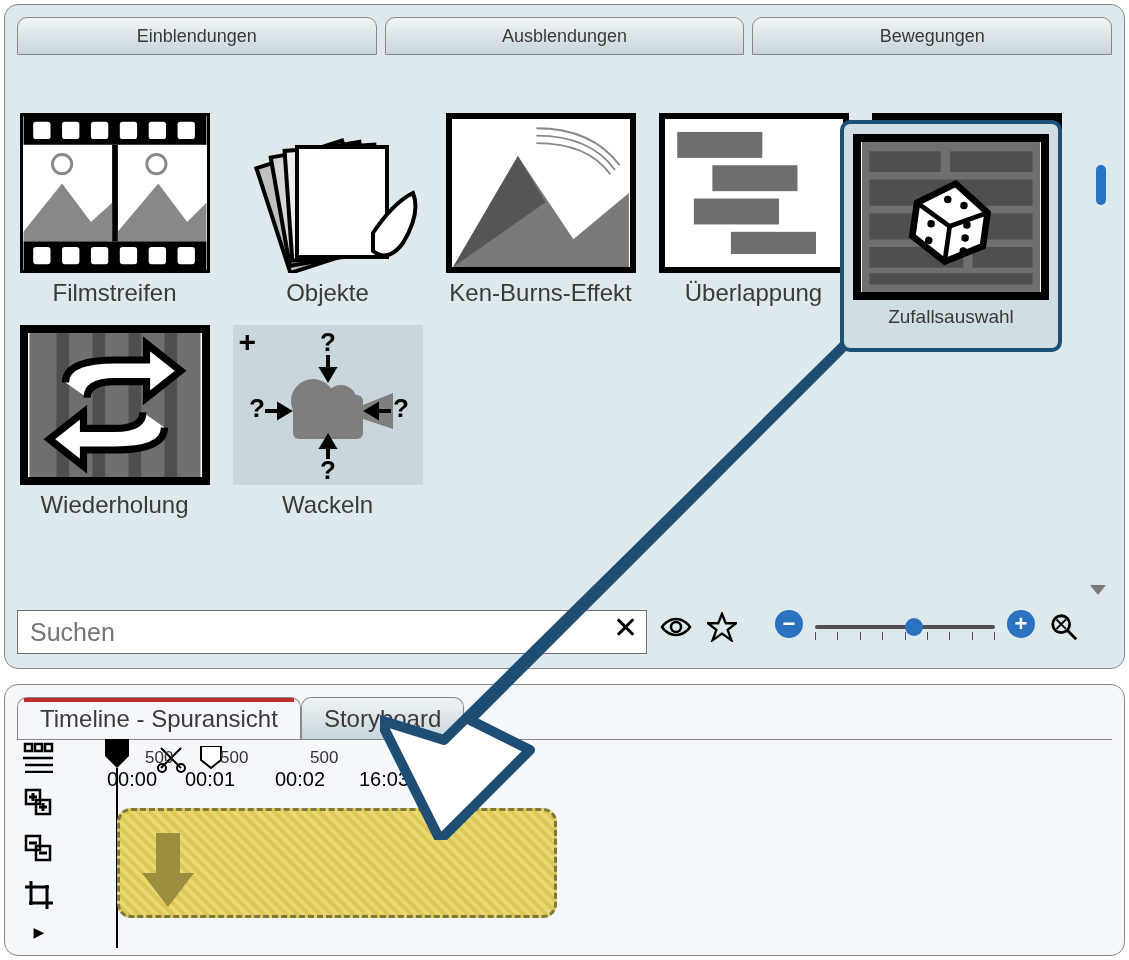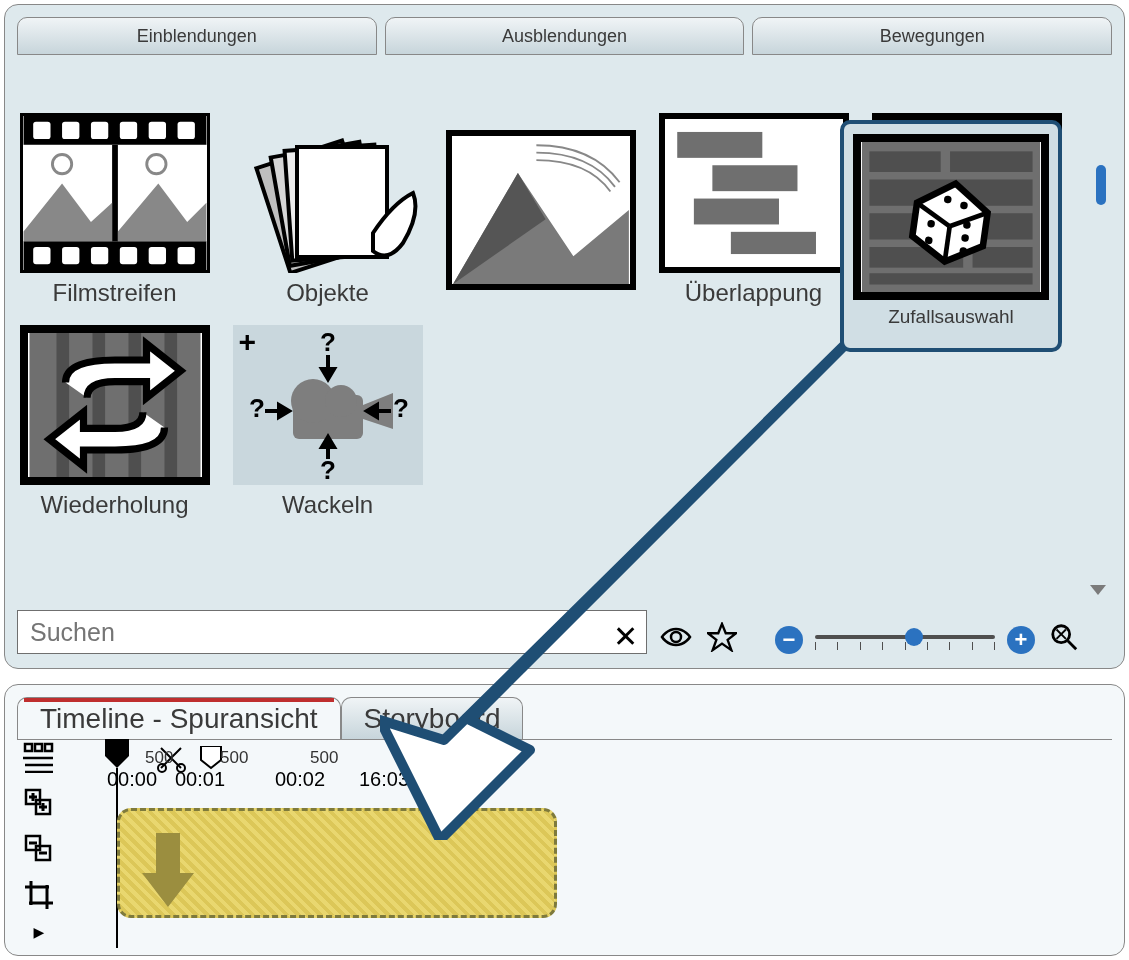--- a/index.html
+++ b/index.html
@@ -17,34 +17,34 @@
   .grid-wrap{position:absolute;left:12px;right:50px;top:108px;bottom:90px;}
   .grid{display:flex;flex-wrap:wrap;gap:18px 18px;align-content:flex-start;}
   .item{width:195px;display:flex;flex-direction:column;align-items:center;cursor:pointer;justify-content:center;}
   .item-label{font-size:24px;color:#3a3a3a;margin-top:6px;white-space:nowrap;overflow:hidden;text-overflow:ellipsis;max-width:195px;text-align:center;}
   .thumb{width:190px;height:160px;background:#fff;border:3px solid #000;box-sizing:border-box;position:relative;overflow:hidden;}
   
   .vscroll{position:absolute;right:18px;top:120px;width:10px;height:470px;}
   .vscroll-thumb{position:absolute;right:0;top:40px;width:10px;height:40px;background:#2B72C0;border-radius:5px;}
   .vscroll-down{position:absolute;right:0;bottom:0;width:0;height:0;border-left:8px solid transparent;border-right:8px solid transparent;border-top:10px solid #7b7b7b;}
   
-  .search-row{position:absolute;left:12px;right:12px;bottom:14px;display:flex;align-items:flex-end;gap:12px;}
+  .search-row{position:absolute;left:12px;right:12px;bottom:14px;display:flex;align-items:flex-start;gap:12px;}
   .search-input{flex:0 0 630px;height:44px;border:1px solid #6f6f6f;background:#fff;font-size:25px;color:#7e7e7e;padding:0 44px 0 12px;box-sizing:border-box;}
   .clear-x{position:absolute;left:596px;font-size:30px;color:#000;pointer-events:none;}
   .icon-btn{width:34px;height:34px;display:flex;align-items:center;justify-content:center;cursor:pointer;}
   .zoom-slider{position:relative;width:180px;height:34px;}
   .zoom-track{position:absolute;top:15px;left:0;right:0;height:4px;background:#4f4f4f;border-radius:2px;}
   .zoom-handle{position:absolute;top:8px;left:90px;width:18px;height:18px;border-radius:50%;background:#2B72C0;}
   .zoom-ticks{position:absolute;top:22px;left:0;right:0;display:flex;justify-content:space-between;}
   .zoom-ticks span{width:1px;height:8px;background:#4f4f4f;}
   .circ-btn{width:28px;height:28px;border-radius:50%;background:#2B72C0;color:#fff;display:flex;align-items:center;justify-content:center;font-size:22px;font-weight:bold;}
   
   .bottom-panel{position:absolute;left:4px;right:4px;top:684px;bottom:4px;background:#F4F8FA;border:1px solid #888;border-radius:14px;box-sizing:border-box;}
   .bottom-tabs{display:flex;gap:0;margin:12px 12px 0 12px;border-bottom:1px solid #888;}
-  .bottom-tabs .tab{height:42px;font-size:28px;padding:0 22px;flex:0 0 auto;border-bottom:none;}
+  .bottom-tabs .tab{height:42px;font-size:24px;padding:0 22px;flex:0 0 auto;border-bottom:none;}
   .bottom-tabs .tab.active{background:#F4F8FA;}
   .timeline-area{position:relative;margin:0 12px;height:200px;}
   .left-icons{position:absolute;left:0;top:0;width:44px;display:flex;flex-direction:column;align-items:center;gap:12px;font-size:30px;color:#000;}
   .ruler{position:absolute;left:58px;right:0;top:0;height:52px;}
   .playhead{position:absolute;left:26px;top:-2px;}
   .ruler-label{position:absolute;top:28px;font-size:20px;color:#000;}
   .ruler-small{position:absolute;top:8px;font-size:17px;color:#333;}
   .clip{position:absolute;left:100px;top:68px;width:440px;height:110px;border:3px dashed #7e7a3c;border-radius:14px;background:repeating-linear-gradient(45deg,#E9D76F,#E9D76F 4px,#DCC758 4px,#DCC758 8px);display:flex;align-items:center;padding-left:100px;box-sizing:border-box;font-size:23px;font-weight:600;color:#4e4630;}
   .clip-arrow{position:absolute;left:18px;top:18px;width:60px;height:80px;}
   
@@ -135,20 +135,21 @@
               <rect width="190" height="160" fill="#fff"></rect>
               <path d="M0 160 L70 40 L130 130 L190 80 L190 160 Z" fill="#7a7a7a"></path>
               <path d="M0 160 L70 40 L100 90 Z" fill="#555"></path>
               <g stroke="#888" stroke-width="2" fill="none">
                 <path d="M90 10 Q150 10 180 50"></path>
                   <path d="M90 18 Q148 18 175 55"></path>
                   <path d="M90 26 Q146 26 170 60"></path>
               </g>
             </svg>
           </div>
+          <div class="item-label">Ken-Burns-Effekt</div>
         </div>
 
         <div class="item">
           <div class="thumb" style="border:6px solid #000">
             <svg viewBox="0 0 190 160">
               <rect width="190" height="160" fill="#fff"></rect>
               <rect x="12" y="14" width="92" height="28" fill="#6f6f6f"></rect>
               <rect x="50" y="50" width="92" height="28" fill="#6f6f6f"></rect>
               <rect x="30" y="86" width="92" height="28" fill="#6f6f6f"></rect>
               <rect x="70" y="122" width="92" height="24" fill="#6f6f6f"></rect>
@@ -382,21 +383,21 @@
           </svg>
         <svg style="position:absolute;left:124px;top:6px" width="24" height="24">
             <path d="M2 0 L22 0 L22 14 L12 22 L2 14 Z" fill="#fff" stroke="#000" stroke-width="2"></path>
           </svg>
 
         <span class="ruler-small" style="left:70px">500</span>
         <span class="ruler-small" style="left:145px">500</span>
         <span class="ruler-small" style="left:235px">500</span>
 
         <span class="ruler-label" style="left:32px">00:00</span>
-        <span class="ruler-label" style="left:100px">00:01</span>
+        <span class="ruler-label" style="left:110px">00:01</span>
         <span class="ruler-label" style="left:200px">00:02</span>
         <span class="ruler-label" style="left:284px">16:03</span>
       </div>
 
       <div class="clip">
         <svg class="clip-arrow" viewBox="0 0 60 80">
           <path d="M18 4 L42 4 L42 44 L56 44 L30 78 L4 44 L18 44 Z" fill="#9B8E3F"></path>
         </svg>
       </div>
     </div>

